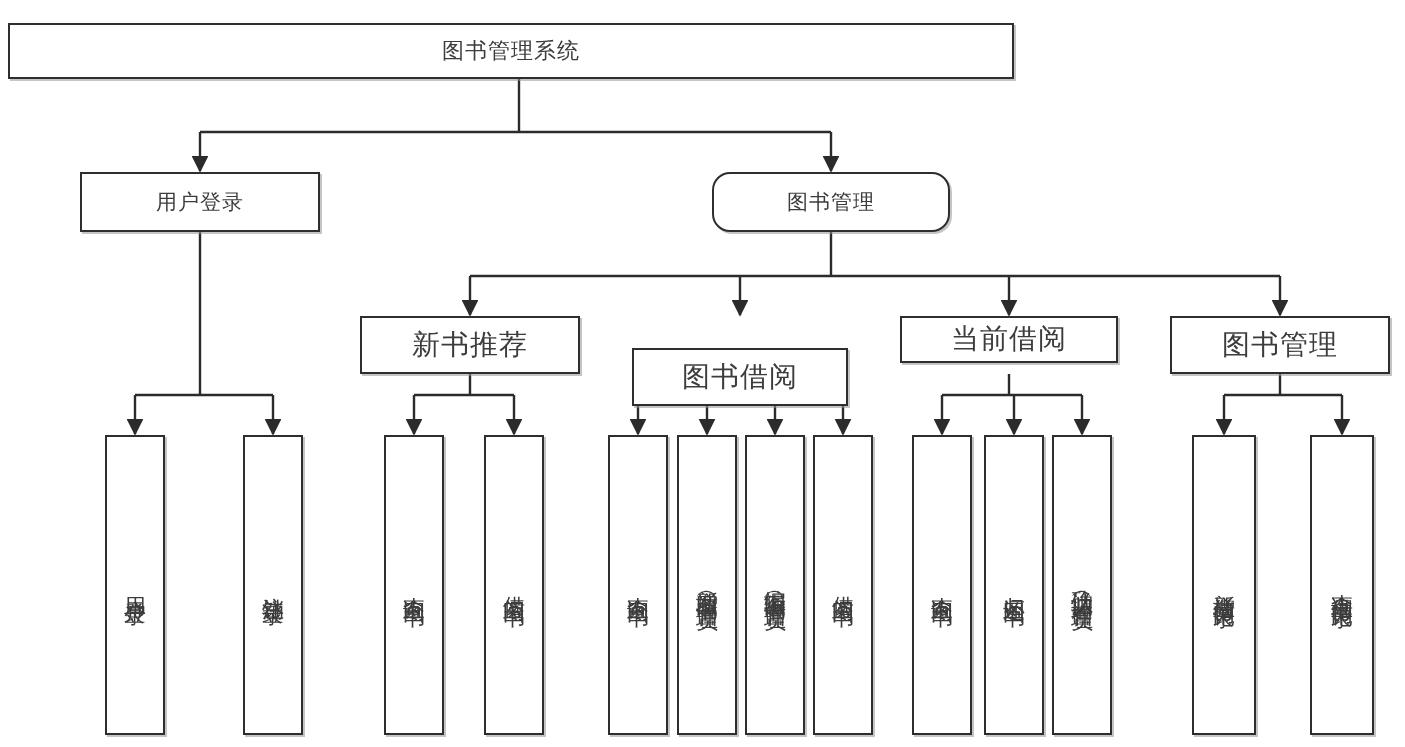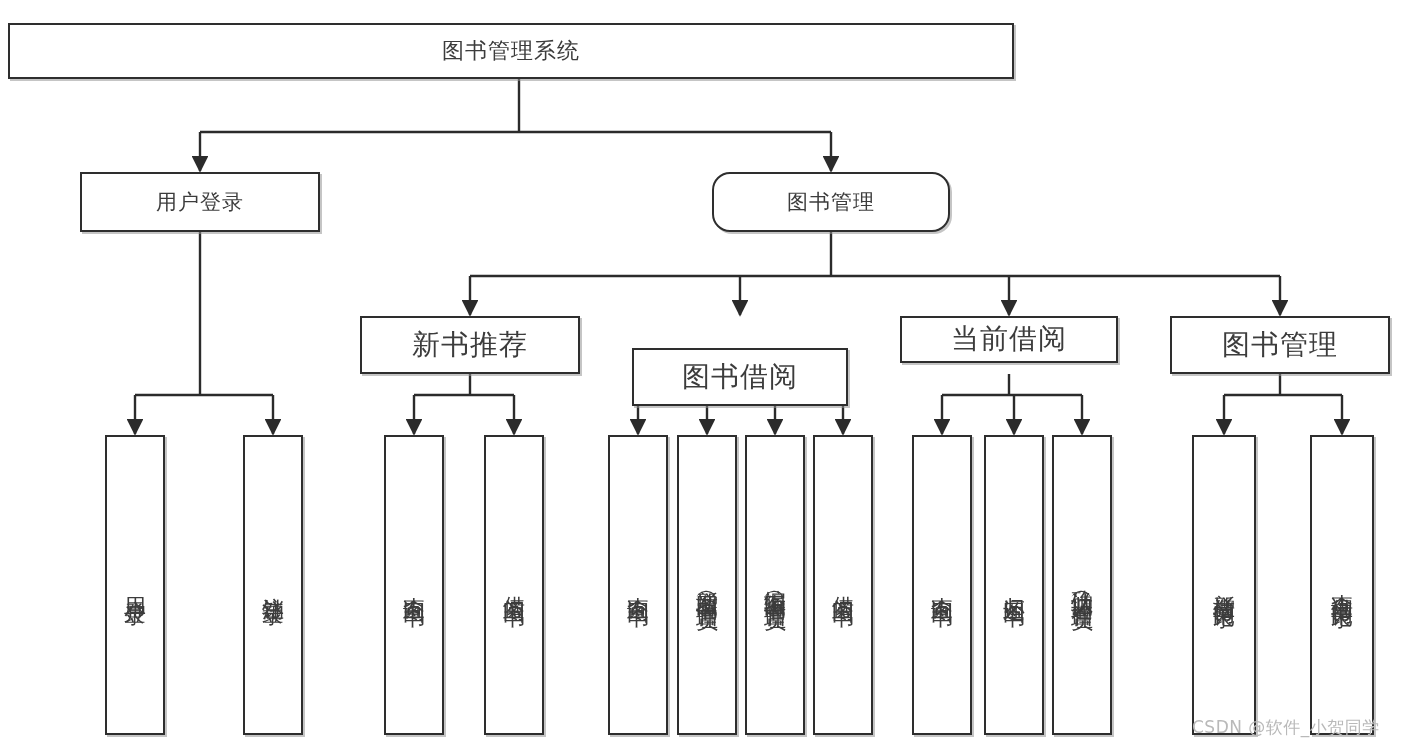--- a/index.html
+++ b/index.html
@@ -176,15 +176,14 @@
         <span class="node-label">确认归还（管理员）</span>
       </div>
       <div class="node level3 leaf" style="left: 1192px; top: 435px; width: 64px; height: 300px;">
         <span class="node-label">新增借阅记录</span>
       </div>
       <div class="node level3 leaf" style="left: 1310px; top: 435px; width: 64px; height: 300px;">
         <span class="node-label">查询借阅记录</span>
       </div>
     </div>
 
-  <div class="watermark" style="left:1192px; top:716px;">CSDN @软件_小贺同学</div>
 
 </div>
 
 </body></html>

